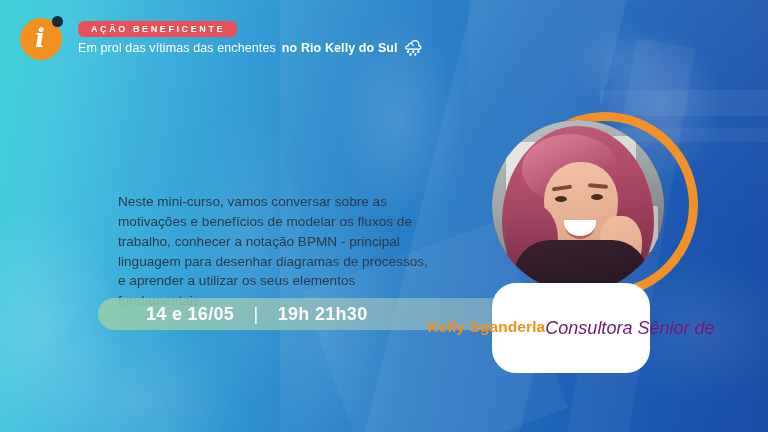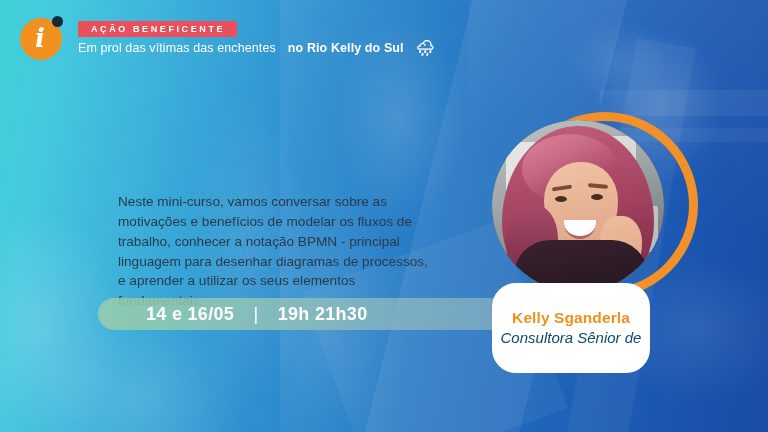--- a/index.html
+++ b/index.html
@@ -120,32 +120,32 @@
   .header-text { display: flex; flex-direction: column; gap: 3px; }
   .badge {
     display: inline-block;
     align-self: flex-start;
     background: #E8505B;
     color: #ffffff;
     font-size: 9px;
     font-weight: 700;
     letter-spacing: 2.6px;
     padding: 3px 12px 3px 13px;
-    border-radius: 1px;
+    border-radius: 6px;
     white-space: nowrap;
   }
   .tagline {
     color: #ffffff;
     font-size: 12.5px;
     font-weight: 700;
     letter-spacing: .1px;
     white-space: nowrap;
     display: flex;
     align-items: center;
-    gap: 12px;
+    gap: 6px;
   }
   .tagline .light { font-weight: 400; }
   .rain-icon { display: inline-block; line-height: 1; font-size: 15px; }
 
   
   .title-plate {
     position: absolute;
     left: 110px; top: 90px;
     background: #C8943C;
     border-radius: 13px;
@@ -298,37 +298,37 @@
     border-radius: 36px 36px 0 0;
     background: linear-gradient(170deg, #3A2230, #241420);
   }
   .speaker-card {
     position: absolute;
     left: 492px; top: 283px;
     width: 158px; height: 90px;
     background: #FFFFFF;
     border-radius: 24px;
     display: flex;
-    flex-direction: column;
+    flex-direction: row;
     align-items: center;
     justify-content: center;
     padding: 0 8px;
     box-sizing: border-box;
   }
   .speaker-name {
     color: #F0901E;
     font-size: 15.5px;
     font-weight: 700;
     letter-spacing: .1px;
     margin-bottom: 2px;
     white-space: nowrap;
   }
   .speaker-role {
-    color: #0c4a6e;
-    font-size: 15px;
+    color: #701a75;
+    font-size: 18px;
     font-style: italic;
     line-height: 1.26;
     text-align: center;
     white-space: nowrap;
   }
 </style>
 </head>
 <body>
 
 <div class="banner">

